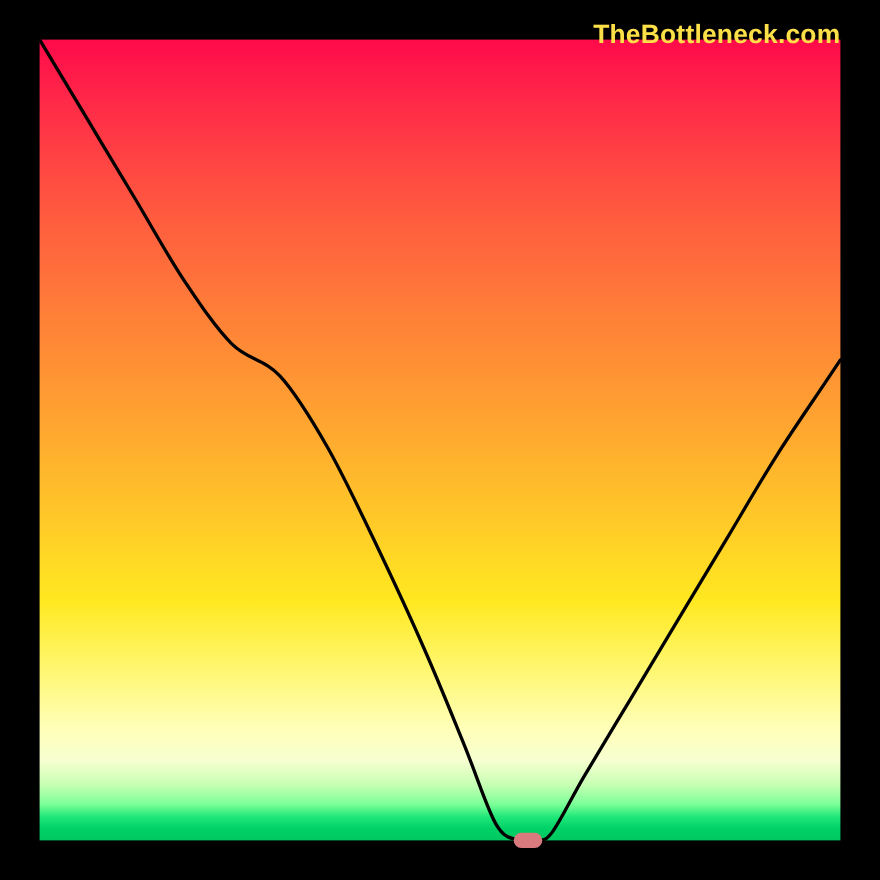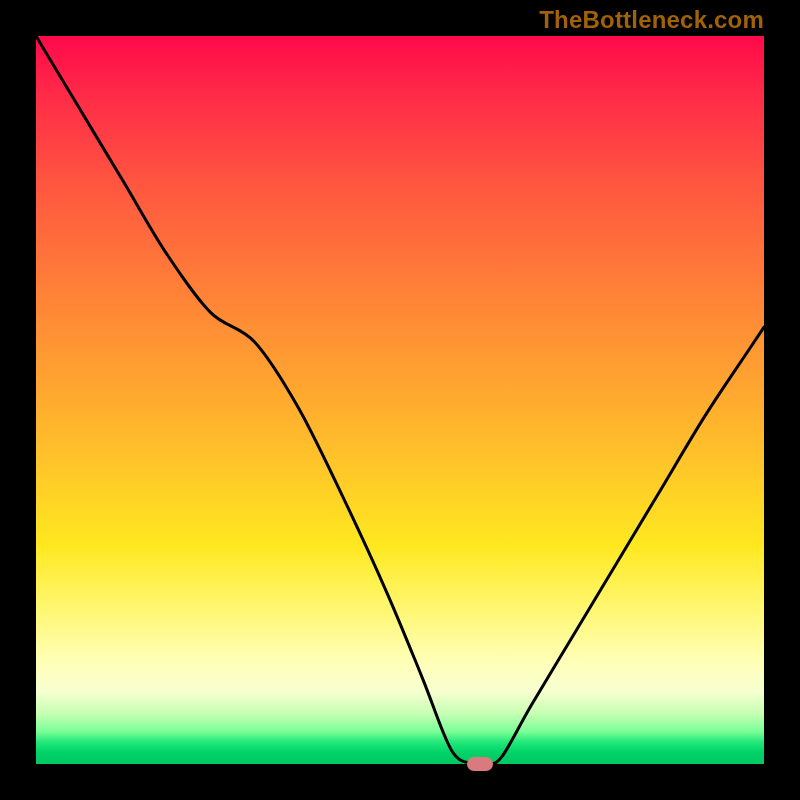--- a/index.html
+++ b/index.html
@@ -39,26 +39,26 @@
       #f7ffd0 90%,
       #c8ffb4 93%,
       #7cff98 95.5%,
       #22e87a 97%,
       #00d267 98.5%,
       #00c860 100%
     );
   }
   .watermark {
     position: absolute;
-    top: 6px;
+    top: 18px;
     right: 36px;
     font-family: Arial, Helvetica, sans-serif;
     font-size: 24px;
     font-weight: 600;
-    color: #a16207;
+    color: #fde047;
     letter-spacing: 0.2px;
   }
   svg.curve {
     position: absolute;
     left: 36px;
     top: 36px;
     width: 728px;
     height: 728px;
     overflow: visible;
   }

